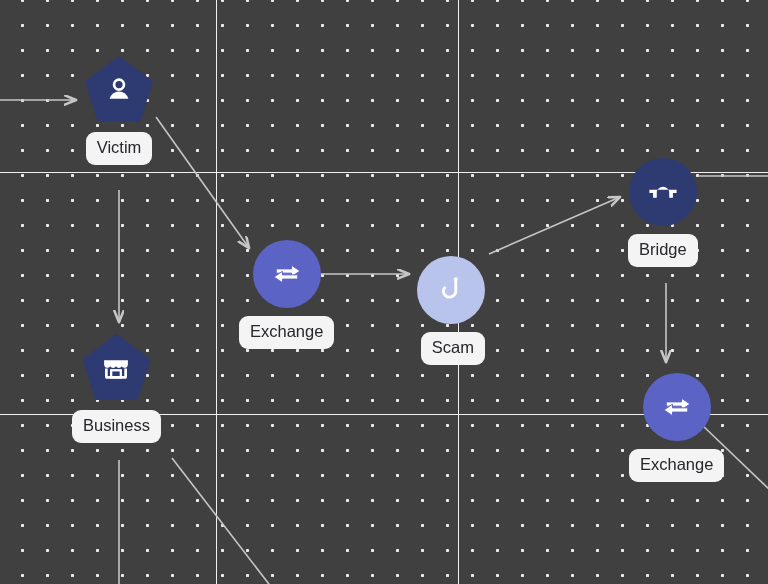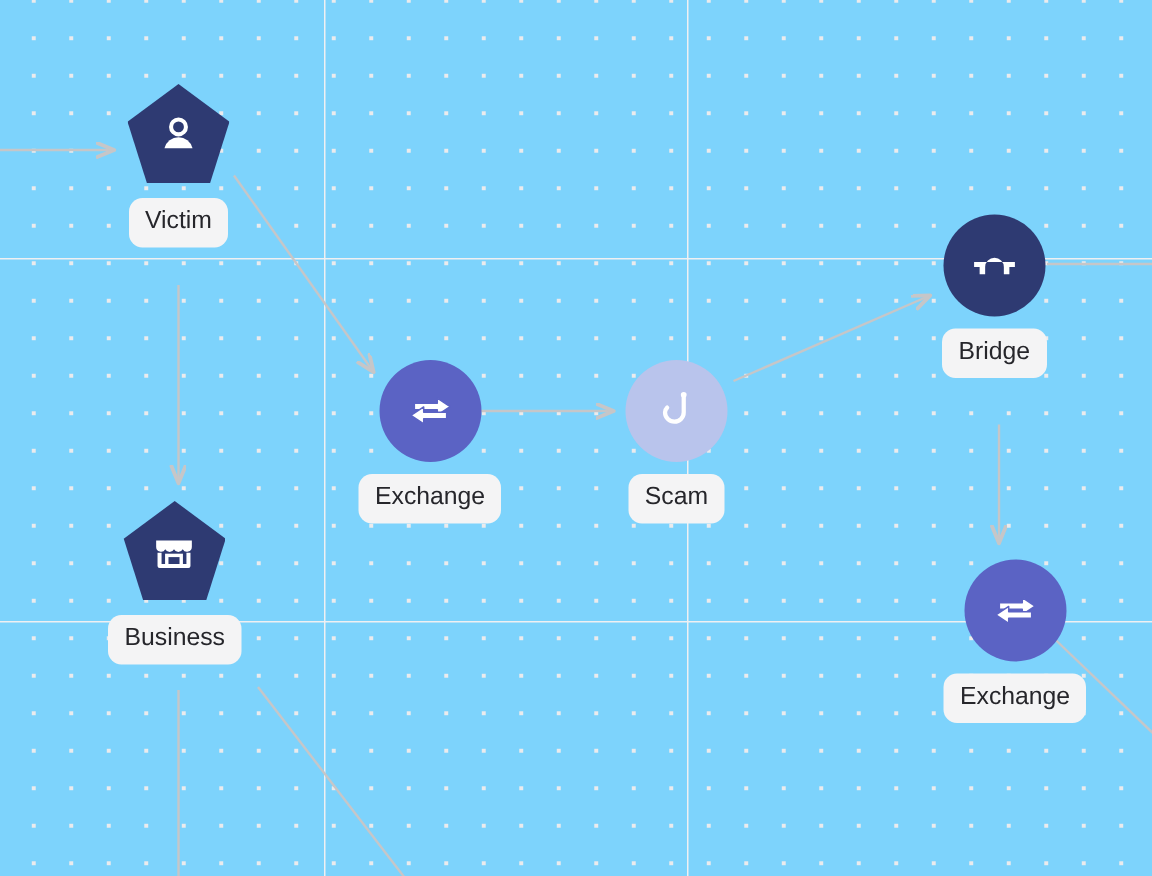--- a/index.html
+++ b/index.html
@@ -9,21 +9,21 @@
     height: 584px;
     overflow: hidden;
     background: #ffffff;
     font-family: "Liberation Sans", sans-serif;
   }
 
   #canvas {
     position: relative;
     width: 768px;
     height: 584px;
-    background-color: #7dd3fc;
+    background-color: #404040;
     overflow: hidden;
   }
 
   
   .bg-dots {
     position: absolute;
     inset: 0;
     background-image: radial-gradient(circle, #ebebed 1.4px, transparent 1.5px);
     background-size: 25px 25px;
     background-position: 10px 13px;
@@ -167,31 +167,31 @@
   <div class="node" style="left:239px; top:240px;">
     <div class="node-shape shape-circle" style="background:#5b63c4;">
       <svg class="node-icon" viewBox="0 0 24 24">
         <path d="M15.2 5.9 L21.2 9.9 L15.2 13.9 L15.2 11.4 L4.4 11.4 L4.4 8.4 L15.2 8.4 Z" fill="#ffffff" stroke="#5b63c4" stroke-width="0.7" stroke-linejoin="round"></path>
         <path d="M8.8 10.1 L2.8 14.1 L8.8 18.1 L8.8 15.6 L19.6 15.6 L19.6 12.6 L8.8 12.6 Z" fill="#ffffff" stroke="#5b63c4" stroke-width="0.7" stroke-linejoin="round"></path>
       </svg>
     </div>
     <div class="node-label">Exchange</div>
   </div>
 
-  <div class="node" style="left:417px; top:240px;">
+  <div class="node" style="left:417px; top:256px;align-items:flex-end;">
     <div class="node-shape shape-circle" style="background:#b9c4ec;">
       <svg class="node-icon" viewBox="0 0 24 24">
         <path d="M15.4 4.4 L15.4 12.6 a4.4 4.4 0 0 1 -8.8 0.1 a3.2 3.2 0 0 1 1.0 -2.3" fill="none" stroke="#ffffff" stroke-width="2.0" stroke-linecap="round"></path>
         <circle cx="15.4" cy="4.4" r="1.35" fill="#ffffff"></circle>
       </svg>
     </div>
     <div class="node-label">Scam</div>
   </div>
 
-  <div class="node" style="left:628px; top:143px;">
+  <div class="node" style="left:628px; top:158px;">
     <div class="node-shape shape-circle" style="background:#2e3a72;">
       <svg class="node-icon" viewBox="0 0 24 24">
         <path d="M2.4 10.4 h19.2 v2.3 h-2.6 v3.4 h-2.6 v-3.4 a4.4 4.4 0 0 0 -8.8 0 v3.4 h-2.6 v-3.4 h-2.6 Z" fill="#ffffff"></path>
       </svg>
     </div>
     <div class="node-label">Bridge</div>
   </div>
 
   <div class="node" style="left:629px; top:373px;">
     <div class="node-shape shape-circle" style="background:#5b63c4;">

